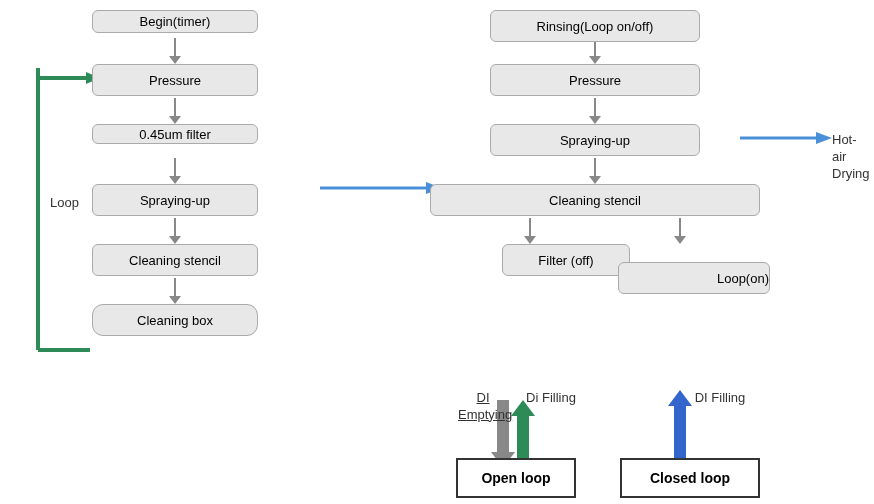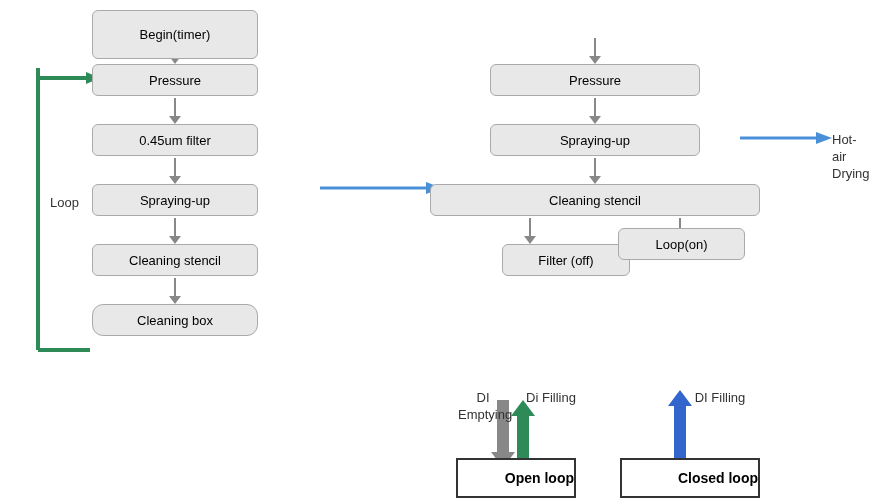--- a/index.html
+++ b/index.html
@@ -32,21 +32,21 @@
       font-size: 13px;
     }
 
     .flow-box-square {
       position: absolute;
       background: #fff;
       border: 2px solid #333;
       text-align: center;
       display: flex;
       align-items: center;
-      justify-content: flex-end;
+      justify-content: center;
       font-size: 14px;
       font-weight: bold;
     }
 
     .label-text {
       position: absolute;
       font-size: 13px;
       color: #333;
     }
 
@@ -117,74 +117,77 @@
     <polygon points="491,452 515,452 503,468" fill="#888"></polygon>
 
     <line x1="523" y1="468" x2="523" y2="413" stroke="#2e8b57" stroke-width="12"></line>
     <polygon points="511,416 535,416 523,400" fill="#2e8b57"></polygon>
 
     <line x1="680" y1="458" x2="680" y2="403" stroke="#3366cc" stroke-width="12"></line>
     <polygon points="668,406 692,406 680,390" fill="#3366cc"></polygon>
 
   </svg>
 
-  <div class="flow-box" style="left:92px; top:10px; width:166px; height:49px;">
+  <div class="flow-box" style="left:92px; top:10px; width:166px; height:23px;">
     <span>Begin(timer)</span>
   </div>
 
   <div class="flow-box" style="left:92px; top:64px; width:166px; height:32px;">
     <span>Pressure</span>
   </div>
 
-  <div class="flow-box" style="left:92px; top:124px; width:166px; height:32px;">
+  <div class="flow-box" style="left:92px; top:124px; width:166px; height:20px;">
     <span>0.45um filter</span>
   </div>
 
   <div class="flow-box" style="left:92px; top:184px; width:166px; height:32px;">
     <span>Spraying-up</span>
   </div>
 
   <div class="flow-box" style="left:92px; top:244px; width:166px; height:32px;">
     <span>Cleaning stencil</span>
   </div>
 
   <div class="flow-box" style="left:92px; top:304px; width:166px; height:32px;border-radius:11px;">
     <span>Cleaning box</span>
   </div>
 
+  <div class="flow-box" style="left:490px; top:10px; width:210px; height:32px;">
+    <span>Rinsing(Loop on/off)</span>
+  </div>
 
   <div class="flow-box" style="left:490px; top:64px; width:210px; height:32px;">
     <span>Pressure</span>
   </div>
 
   <div class="flow-box" style="left:490px; top:124px; width:210px; height:32px;">
     <span>Spraying-up</span>
   </div>
 
   <div class="flow-box" style="left:430px; top:184px; width:330px; height:32px;">
     <span>Cleaning stencil</span>
   </div>
 
   <div class="flow-box" style="left:466px; top:244px; width:128px; height:32px;margin-left:36px;">
     <span>Filter (off)</span>
   </div>
 
-  <div class="flow-box" style="left:618px; top:228px; width:127px; height:32px;">
+  <div class="flow-box" style="left:618px; top:262px; width:152px; height:32px;justify-content:flex-end;">
     <span>Loop(on)</span>
   </div>
 
   <div class="label-text" style="left:832px; top:132px; width:38px; line-height:1.3;">
     <span>Hot-air Drying</span>
   </div>
 
   <div class="label-text" style="left:50px; top:195px;">
     <span>Loop</span>
   </div>
 
-  <div class="label-text" style="left:458px; top:390px; text-align:center; width:50px; line-height:1.3;">
+  <div class="label-text" style="left:458px; top:390px; text-align:center; width:50px; line-height:1.3;text-decoration:underline;">
     <span>DI Emptying</span>
   </div>
 
   <div class="label-text" style="left:526px; top:390px; text-align:center; width:50px; line-height:1.3;">
     <span>Di Filling</span>
   </div>
 
   <div class="label-text" style="left:690px; top:390px; text-align:center; width:60px; line-height:1.3;">
     <span>DI Filling</span>
   </div>

